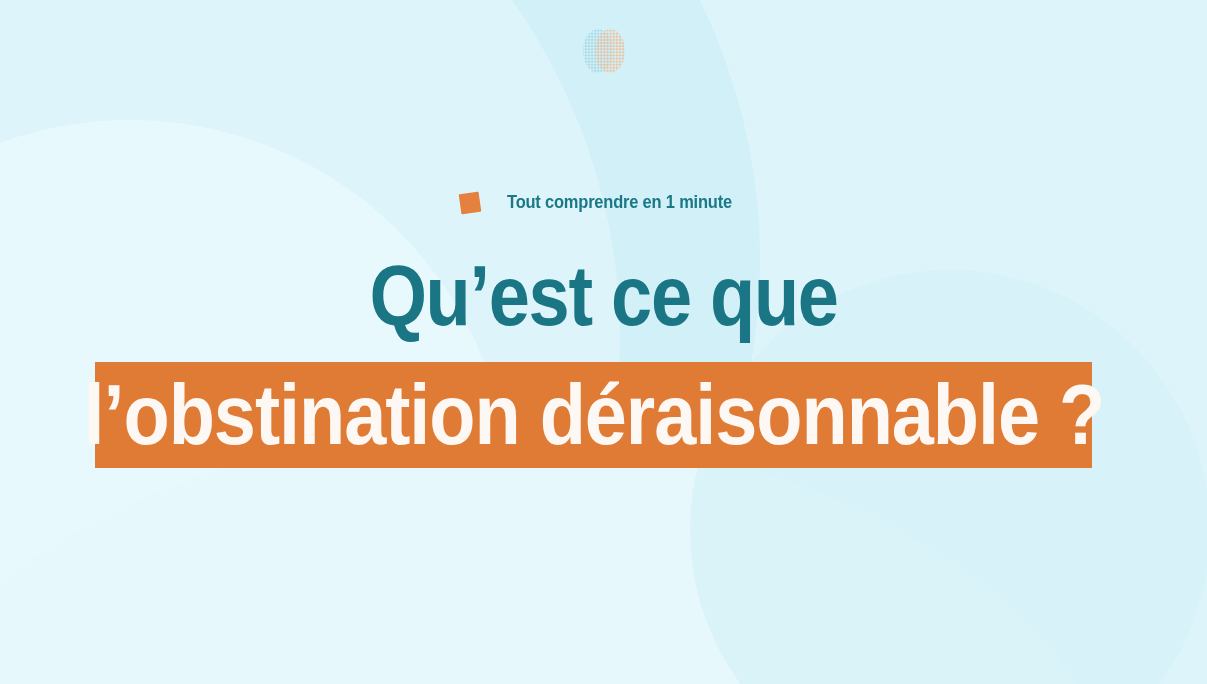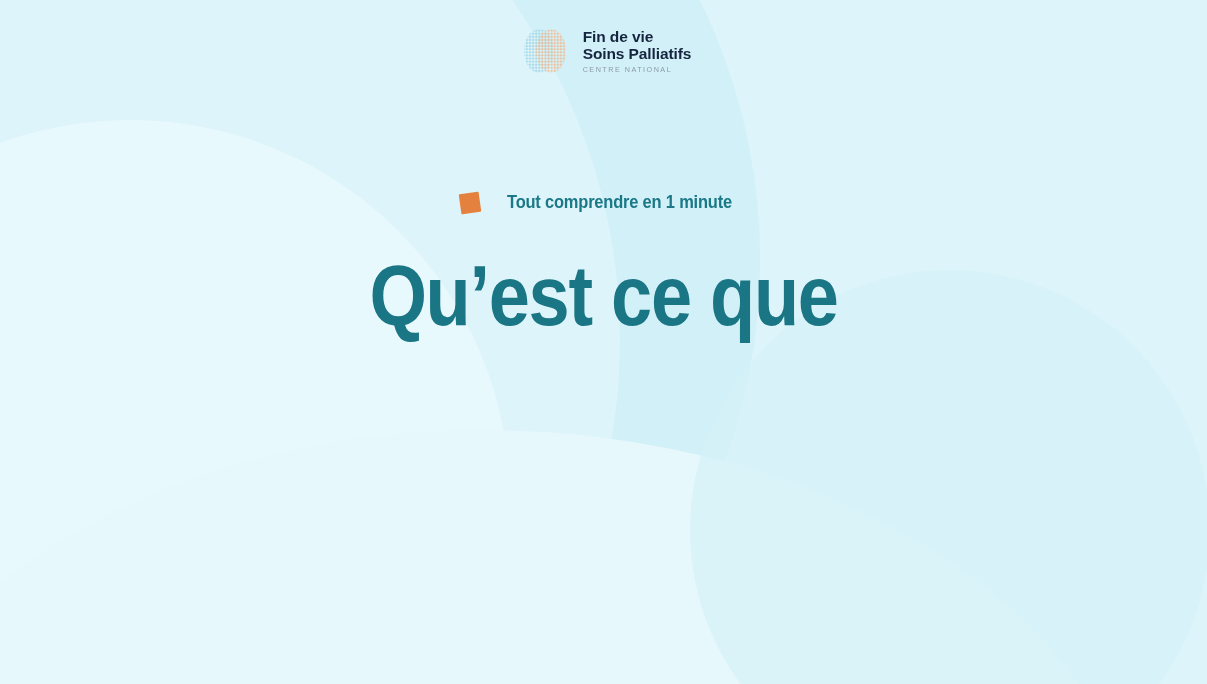--- a/index.html
+++ b/index.html
@@ -209,28 +209,26 @@
             </clipPath>
         </defs>
         <g clip-path="url(#clipL)">
           <rect x="0" y="0" width="58" height="50" fill="url(#dotsA)"></rect>
         </g>
         <g clip-path="url(#clipR)">
           <rect x="0" y="0" width="58" height="50" fill="url(#dotsB)" opacity="0.92"></rect>
         </g>
       </svg>
     </div>
-    <div class="logo-words">
-      <span class="logo-line1">Fin de vie</span>
-      <span class="logo-line2">Soins Palliatifs</span>
-      <span class="logo-line3">CENTRE NATIONAL</span>
-    </div>
   </div>
 
   <div class="kicker">
     <span class="kicker-square"></span>
     <span class="kicker-text">Tout comprendre en 1 minute</span>
   </div>
 
   <div class="headline-top">Qu’est ce que</div>
 
+  <div class="banner">
+    <span class="banner-text">l’obstination déraisonnable ?</span>
+  </div>
 
 </div>
 
 </body></html>

